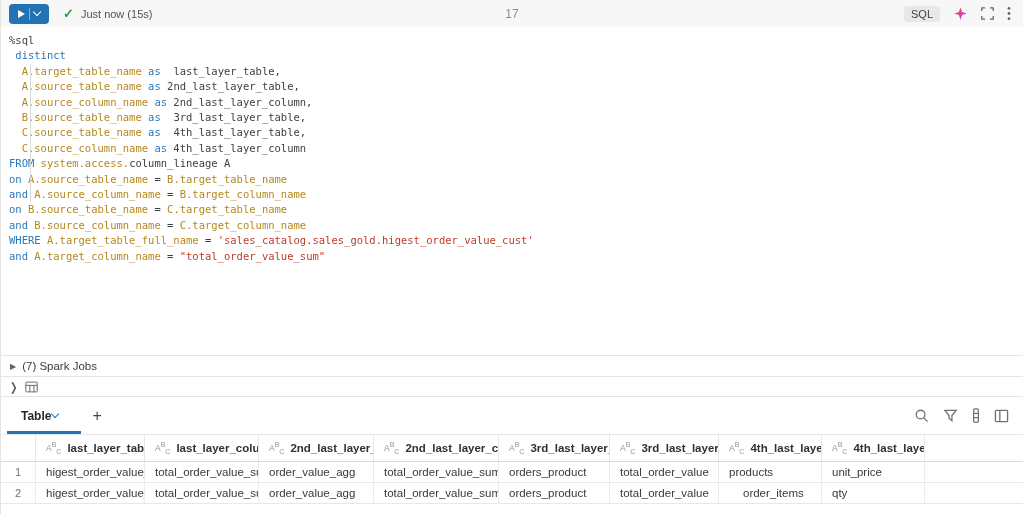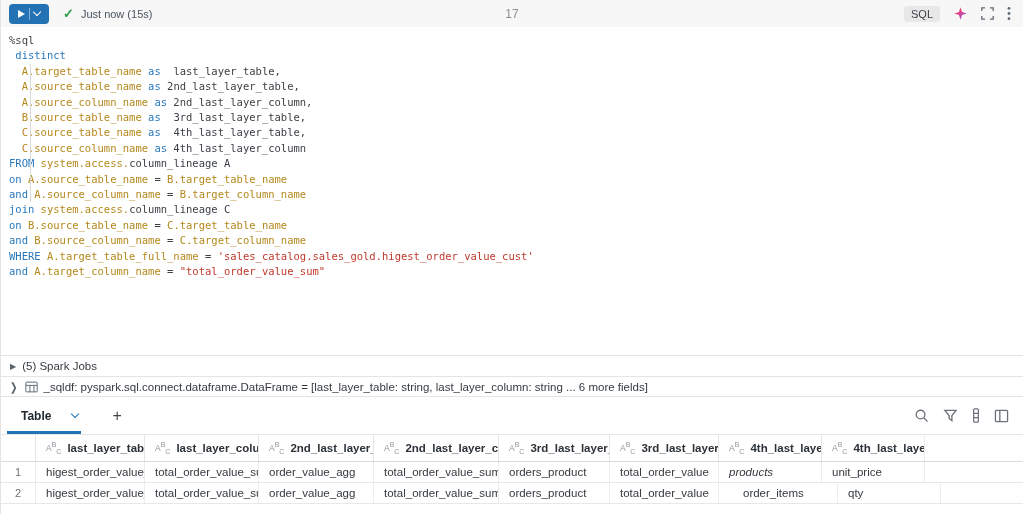--- a/index.html
+++ b/index.html
@@ -43,21 +43,21 @@
     height: 21px; border-top: 1px solid #e4e4e4; display: flex; align-items: center;
     padding-left: 9px; font-size: 11.5px; color: #353b41; cursor: pointer; background: #fff;
   }
   .sqldf-row { border-bottom: 1px solid #e4e4e4; }
   .tri-right { color: #5a6168; font-size: 8px; margin-right: 6px; }
   .chev-right { color: #5a6168; font-size: 9px; margin-right: 7px; transform: scaleY(1.3); }
   .sqldf-row svg { margin-right: 6px; }
 
   
   .results-toolbar { height: 37px; display: flex; align-items: center; position: relative; background: #fff; }
-  .rtab { margin-left: 20px; display: flex; align-items: center; gap: 21px; font-size: 12px; color: #1f272d; font-weight: 600; cursor: pointer; height: 100%; }
+  .rtab { margin-left: 20px; display: flex; align-items: center; gap: 1px; font-size: 12px; color: #1f272d; font-weight: 600; cursor: pointer; height: 100%; }
   .chev-dn-b { width: 6px; height: 6px; border-right: 1.6px solid #2272b4; border-bottom: 1.6px solid #2272b4; transform: rotate(45deg); margin-top: -3px; }
   .tab-underline { position: absolute; left: 6px; bottom: 0; width: 74px; height: 3px; background: #2272b4; }
   .add-tab { margin-left: 34px; font-size: 16px; color: #40464c; font-weight: 400; cursor: pointer; }
   .rt-icons { margin-left: auto; margin-right: 14px; display: flex; align-items: center; gap: 14px; }
 
   
   .rtable { width: 100%; }
   .tr { display: flex; border-bottom: 1px solid #e8e8e8; background: #fff; }
   .tr.head { border-top: 1px solid #e6e6e6; border-bottom: 1px solid #dadada; }
   .th, .td { flex: 0 0 auto; display: flex; align-items: center; padding: 0 10px; overflow: hidden; }
@@ -121,40 +121,38 @@
         <div class="code-line"><span class="tok-k"> distinct</span></div>
         <div class="code-line"><span class="tok-id">  A.target_table_name</span><span class="tok-k"> as</span><span class="tok-p">  last_layer_table,</span></div>
         <div class="code-line"><span class="tok-id">  A.source_table_name</span><span class="tok-k"> as</span><span class="tok-p"> 2nd_last_layer_table,</span></div>
         <div class="code-line"><span class="tok-id">  A.source_column_name</span><span class="tok-k"> as</span><span class="tok-p"> 2nd_last_layer_column,</span></div>
         <div class="code-line"><span class="tok-id">  B.source_table_name</span><span class="tok-k"> as</span><span class="tok-p">  3rd_last_layer_table,</span></div>
         <div class="code-line"><span class="tok-id">  C.source_table_name</span><span class="tok-k"> as</span><span class="tok-p">  4th_last_layer_table,</span></div>
         <div class="code-line"><span class="tok-id">  C.source_column_name</span><span class="tok-k"> as</span><span class="tok-p"> 4th_last_layer_column</span></div>
         <div class="code-line"><span class="tok-k">FROM</span><span class="tok-id"> system.access.</span><span class="tok-p">column_lineage A</span></div>
         <div class="code-line"><span class="tok-k">on</span><span class="tok-id"> A.source_table_name</span><span class="tok-p"> = </span><span class="tok-id">B.target_table_name</span></div>
         <div class="code-line"><span class="tok-k">and</span><span class="tok-id"> A.source_column_name</span><span class="tok-p"> = </span><span class="tok-id">B.target_column_name</span></div>
-        <div class="code-line"><span class="tok-k">join</span><span class="tok-id"> system.access.</span><span class="tok-p">column_lineage C</span></div>
         <div class="code-line"><span class="tok-k">on</span><span class="tok-id"> B.source_table_name</span><span class="tok-p"> = </span><span class="tok-id">C.target_table_name</span></div>
         <div class="code-line"><span class="tok-k">and</span><span class="tok-id"> B.source_column_name</span><span class="tok-p"> = </span><span class="tok-id">C.target_column_name</span></div>
         <div class="code-line"><span class="tok-k">WHERE</span><span class="tok-id"> A.target_table_full_name</span><span class="tok-p"> = </span><span class="tok-s">'sales_catalog.sales_gold.higest_order_value_cust'</span></div>
         <div class="code-line"><span class="tok-k">and</span><span class="tok-id"> A.target_column_name</span><span class="tok-p"> = </span><span class="tok-s">"total_order_value_sum"</span></div>
       </div>
   </div>
 
   <div class="spark-row">
     <span class="tri-right">▶</span>
-    <span>(5) Spark Jobs</span>
+    <span>(7) Spark Jobs</span>
   </div>
 
   <div class="sqldf-row">
     <span class="chev-right">❯</span>
     <svg width="13" height="12" viewBox="0 0 16 14" fill="none" stroke="#5f6b76" stroke-width="1.2">
       <rect x="1" y="1" width="14" height="12" rx="1"></rect>
       <path d="M1 5h14M6 5v8M11 5v8"></path>
     </svg>
-    <span>_sqldf:  pyspark.sql.connect.dataframe.DataFrame = [last_layer_table: string, last_layer_column: string ... 6 more fields]</span>
   </div>
 
   <div class="results-toolbar">
     <div class="rtab">
       <span>Table</span>
       <span class="chev-dn-b"></span>
     </div>
     <span class="add-tab">+</span>
     <div class="tab-underline"></div>
     <div class="rt-icons">
@@ -223,32 +221,32 @@
       </div>
     <div>
         <div class="tr">
           <div class="td rownum">1</div>
           <div class="td" style="width: 109px;">higest_order_value_cust</div>
           <div class="td" style="width: 114px;">total_order_value_sum</div>
           <div class="td" style="width: 115px;">order_value_agg</div>
           <div class="td" style="width: 125px;">total_order_value_sum</div>
           <div class="td" style="width: 111px;">orders_product</div>
           <div class="td" style="width: 109px;">total_order_value</div>
-          <div class="td" style="width: 103px; font-style: italic;">products</div>
+          <div class="td" style="width: 103px;">products</div>
           <div class="td" style="width: 103px;">unit_price</div>
           <div class="td filler"></div>
         </div>
         <div class="tr">
           <div class="td rownum">2</div>
           <div class="td" style="width: 109px;">higest_order_value_cust</div>
           <div class="td" style="width: 114px;">total_order_value_sum</div>
           <div class="td" style="width: 115px;">order_value_agg</div>
           <div class="td" style="width: 125px;">total_order_value_sum</div>
           <div class="td" style="width: 111px;">orders_product</div>
           <div class="td" style="width: 109px;">total_order_value</div>
           <div class="td" style="width: 103px; padding-left: 24px;">order_items</div>
-          <div class="td" style="width: 103px; margin-left: 16px;">qty</div>
+          <div class="td" style="width: 103px;">qty</div>
           <div class="td filler"></div>
         </div>
       </div>
   </div>
 
 </div>
 
 </body></html>

